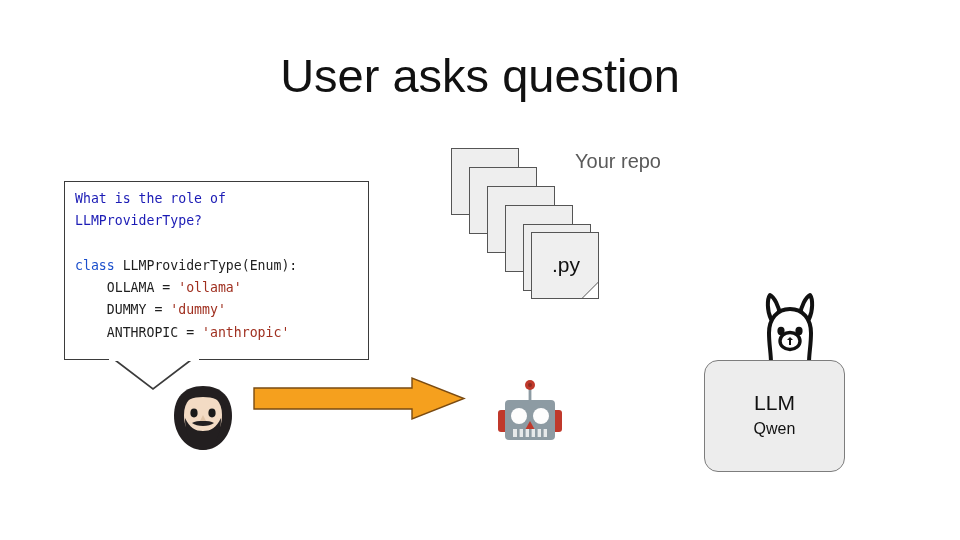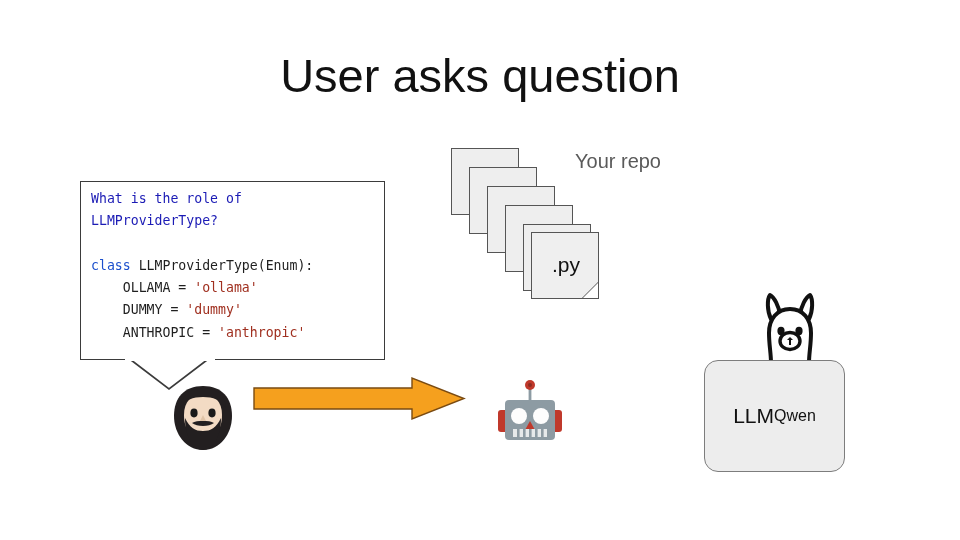--- a/index.html
+++ b/index.html
@@ -15,21 +15,21 @@
   
   .title{
     position:absolute; left:0; top:50px; width:960px;
     text-align:center;
     font-size:47px; font-weight:400; color:#111111;
     letter-spacing:0px;
     line-height:1.1;
   }
 
   
-  .bubble-wrap{position:absolute;left:64px;top:181px;width:307px;height:210px;margin-left:16px;}
+  .bubble-wrap{position:absolute;left:64px;top:181px;width:307px;height:210px;}
   .bubble{
     position:absolute;left:0;top:0;width:305px;height:179px;
     border:1.5px solid #3b3b3b;background:#ffffff;box-sizing:border-box;
   }
   .bubble-tail{position:absolute;left:45px;top:178px;width:90px;height:32px;}
   .code{
     position:absolute;left:10px;top:6px;right:6px;
     font-family:"DejaVu Sans Mono","Liberation Mono",monospace;
     font-size:13.2px;line-height:22.3px;
     white-space:pre;
@@ -64,21 +64,21 @@
 
   
   .person{position:absolute;left:164px;top:382px;width:78px;height:72px;}
   .robot{position:absolute;left:494px;top:378px;width:72px;height:72px;}
 
   
   .llm-box{
     position:absolute;left:704px;top:360px;width:141px;height:112px;
     background:#ededed;border:1.5px solid #7d7d7d;border-radius:14px;
     box-sizing:border-box;
-    display:flex;flex-direction:row;align-items:center;justify-content:center;
+    display:flex;flex-direction:column;align-items:center;justify-content:center;
   }
   .llm-line1{font-size:21px;color:#111;line-height:26px;}
   .llm-line2{font-size:16px;color:#111;line-height:26px;}
   .llama{position:absolute;left:757px;top:291px;width:66px;height:74px;}
 </style>
 </head>
 <body>
 
 <div id="slide">
 

